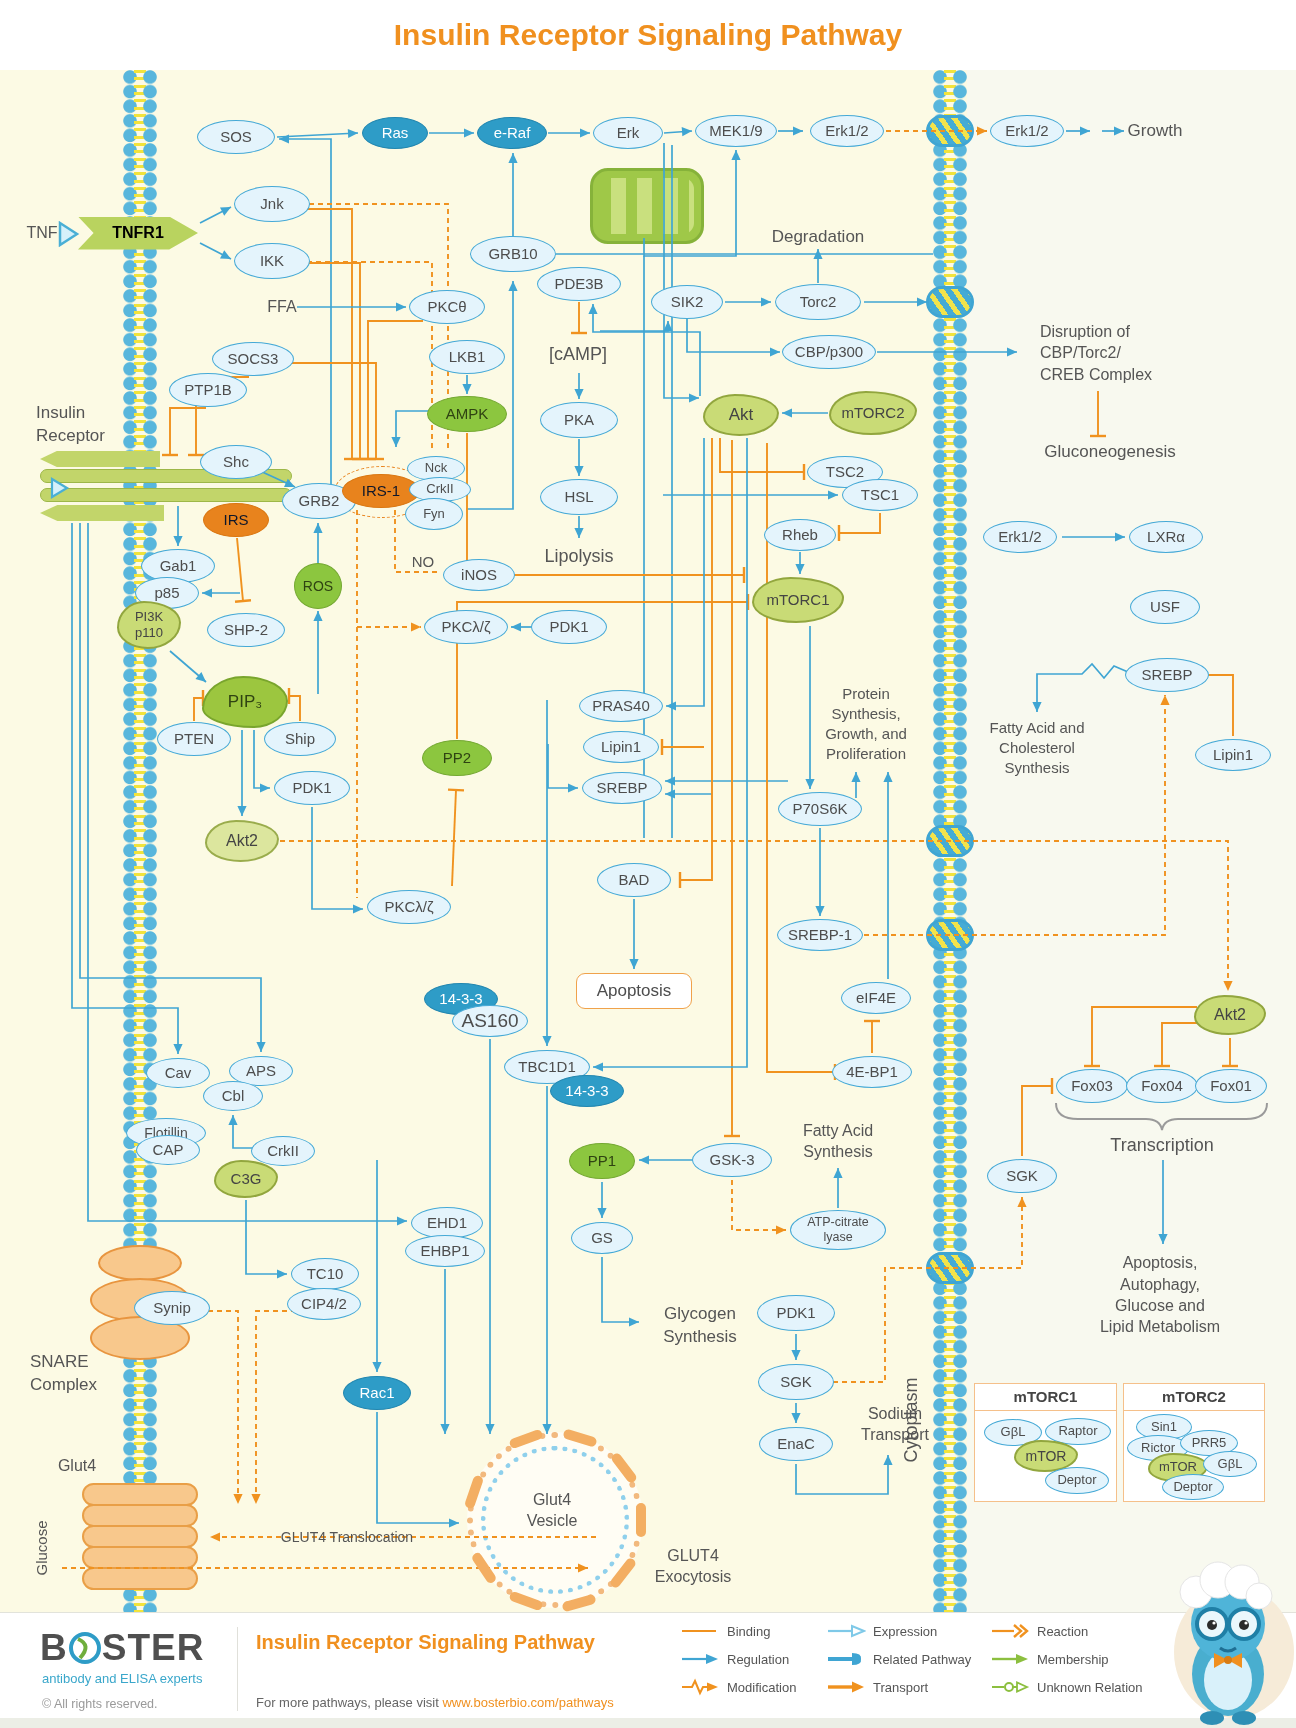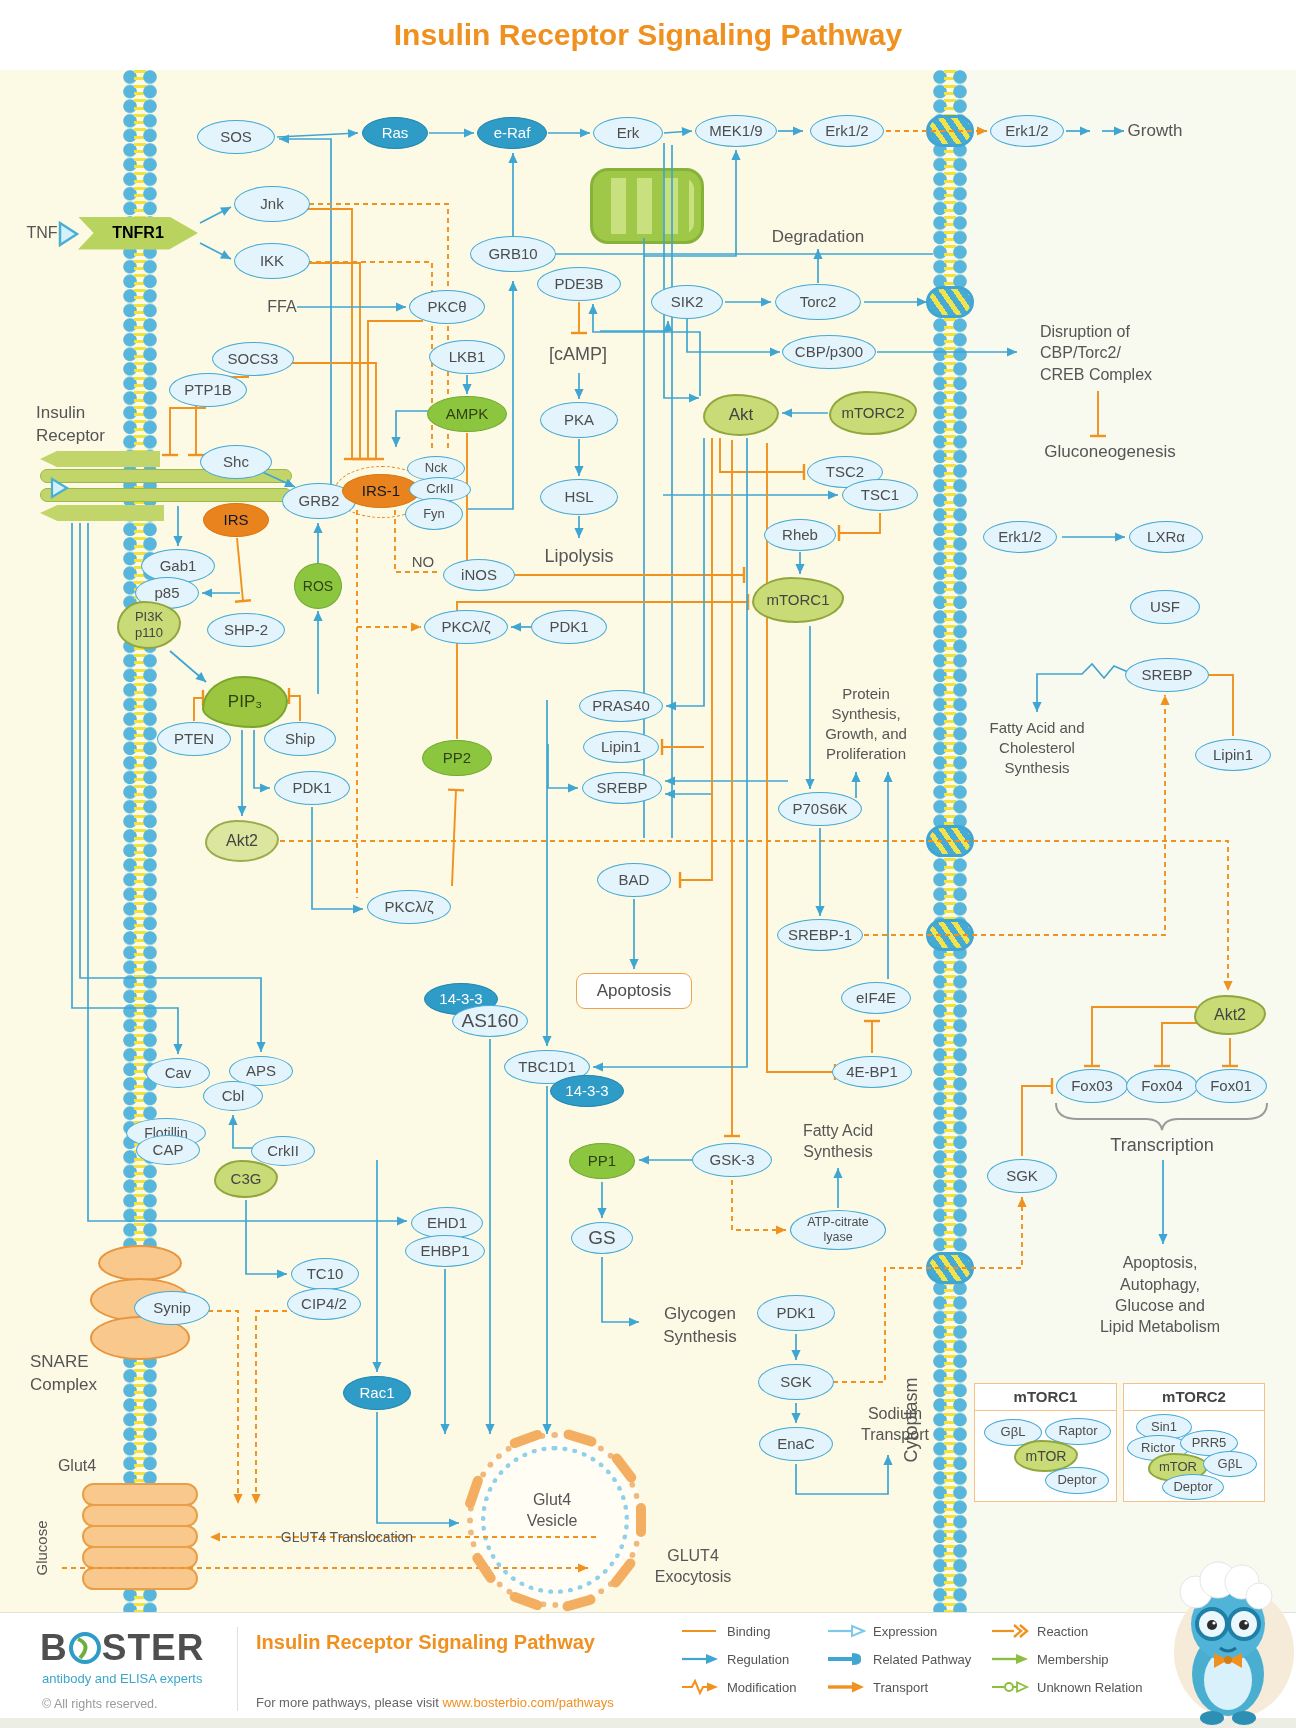--- a/index.html
+++ b/index.html
@@ -429,21 +429,21 @@
       <div class="node box" style="font-size: 17px; left: 576px; top: 973px; width: 116px; height: 36px;">Apoptosis</div>
       <div class="node el" style="font-size: 15px; left: 777px; top: 919px; width: 86px; height: 32px;">SREBP-1</div>
       <div class="node el" style="font-size: 15px; left: 841px; top: 982px; width: 70px; height: 32px;">eIF4E</div>
       <div class="node el" style="font-size: 15px; left: 832px; top: 1056px; width: 80px; height: 32px;">4E-BP1</div>
       <div class="node ed" style="font-size: 15px; left: 424px; top: 983px; width: 74px; height: 32px;">14-3-3</div>
       <div class="node el" style="font-size: 19px; left: 452px; top: 1005px; width: 76px; height: 32px; text-align: center;">AS160</div>
       <div class="node el" style="font-size: 15px; left: 504px; top: 1050px; width: 86px; height: 34px;">TBC1D1</div>
       <div class="node ed" style="font-size: 15px; left: 550px; top: 1075px; width: 74px; height: 32px;">14-3-3</div>
       <div class="node el" style="font-size: 15px; left: 692px; top: 1143px; width: 80px; height: 34px;">GSK-3</div>
       <div class="node eg" style="font-size: 15px; left: 569px; top: 1143px; width: 66px; height: 36px;">PP1</div>
-      <div class="node el" style="font-size: 19px; left: 571px; top: 1222px; width: 62px; height: 32px;">GS</div>
+      <div class="node el" style="font-size: 15px; left: 571px; top: 1222px; width: 62px; height: 32px;">GS</div>
       <div class="node txt" style="font-size: 17px; line-height: 22.61px; top: 1303.39px; display: block; left: 530px; width: 340px;">Glycogen
 Synthesis</div>
       <div class="node txt" style="font-size: 16px; line-height: 21.28px; top: 1119.72px; display: block; left: 668px; width: 340px;">Fatty Acid
 Synthesis</div>
       <div class="node el" style="font-size: 12.5px; left: 790px; top: 1210px; width: 96px; height: 40px; white-space: pre-line;">ATP-citrate
 lyase</div>
       <div class="node el" style="font-size: 15px; left: 146px; top: 1058px; width: 64px; height: 30px;">Cav</div>
       <div class="node el" style="font-size: 15px; left: 229px; top: 1056px; width: 64px; height: 30px;">APS</div>
       <div class="node el" style="font-size: 14px; left: 126px; top: 1084px; width: 80px; height: 30px; margin-top: 34px;">Flotillin</div>
       <div class="node el" style="font-size: 15px; left: 203px; top: 1081px; width: 60px; height: 30px;">Cbl</div>

